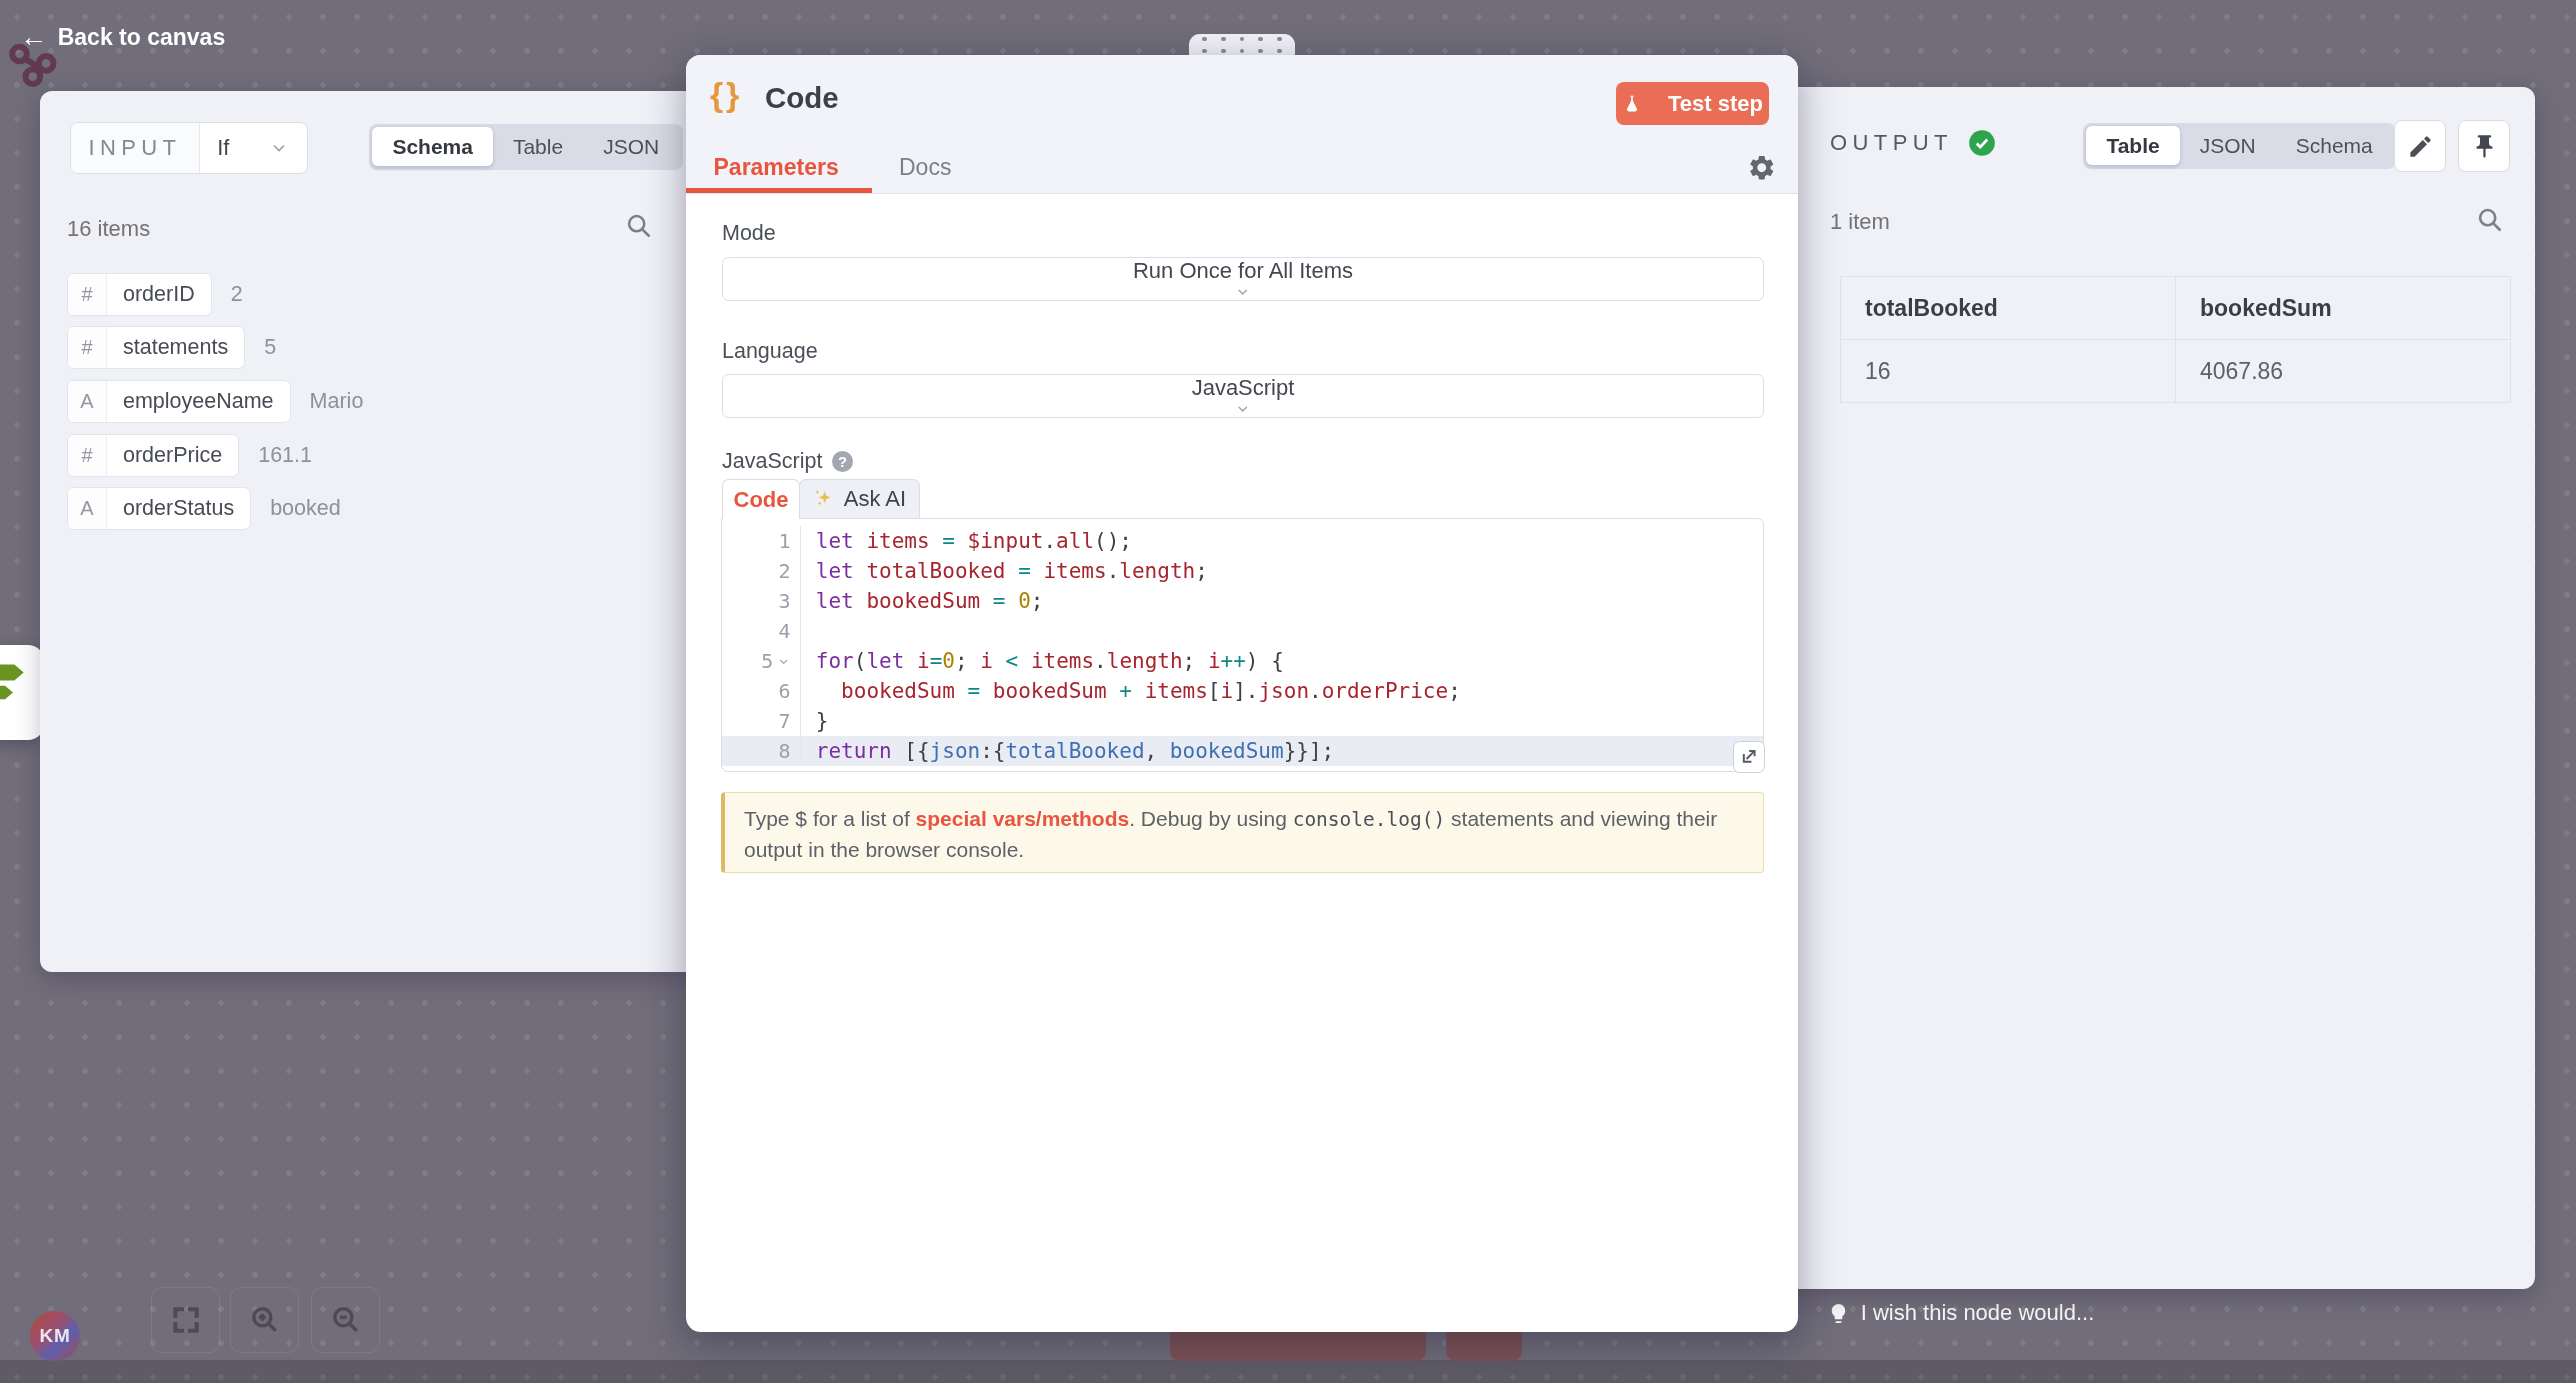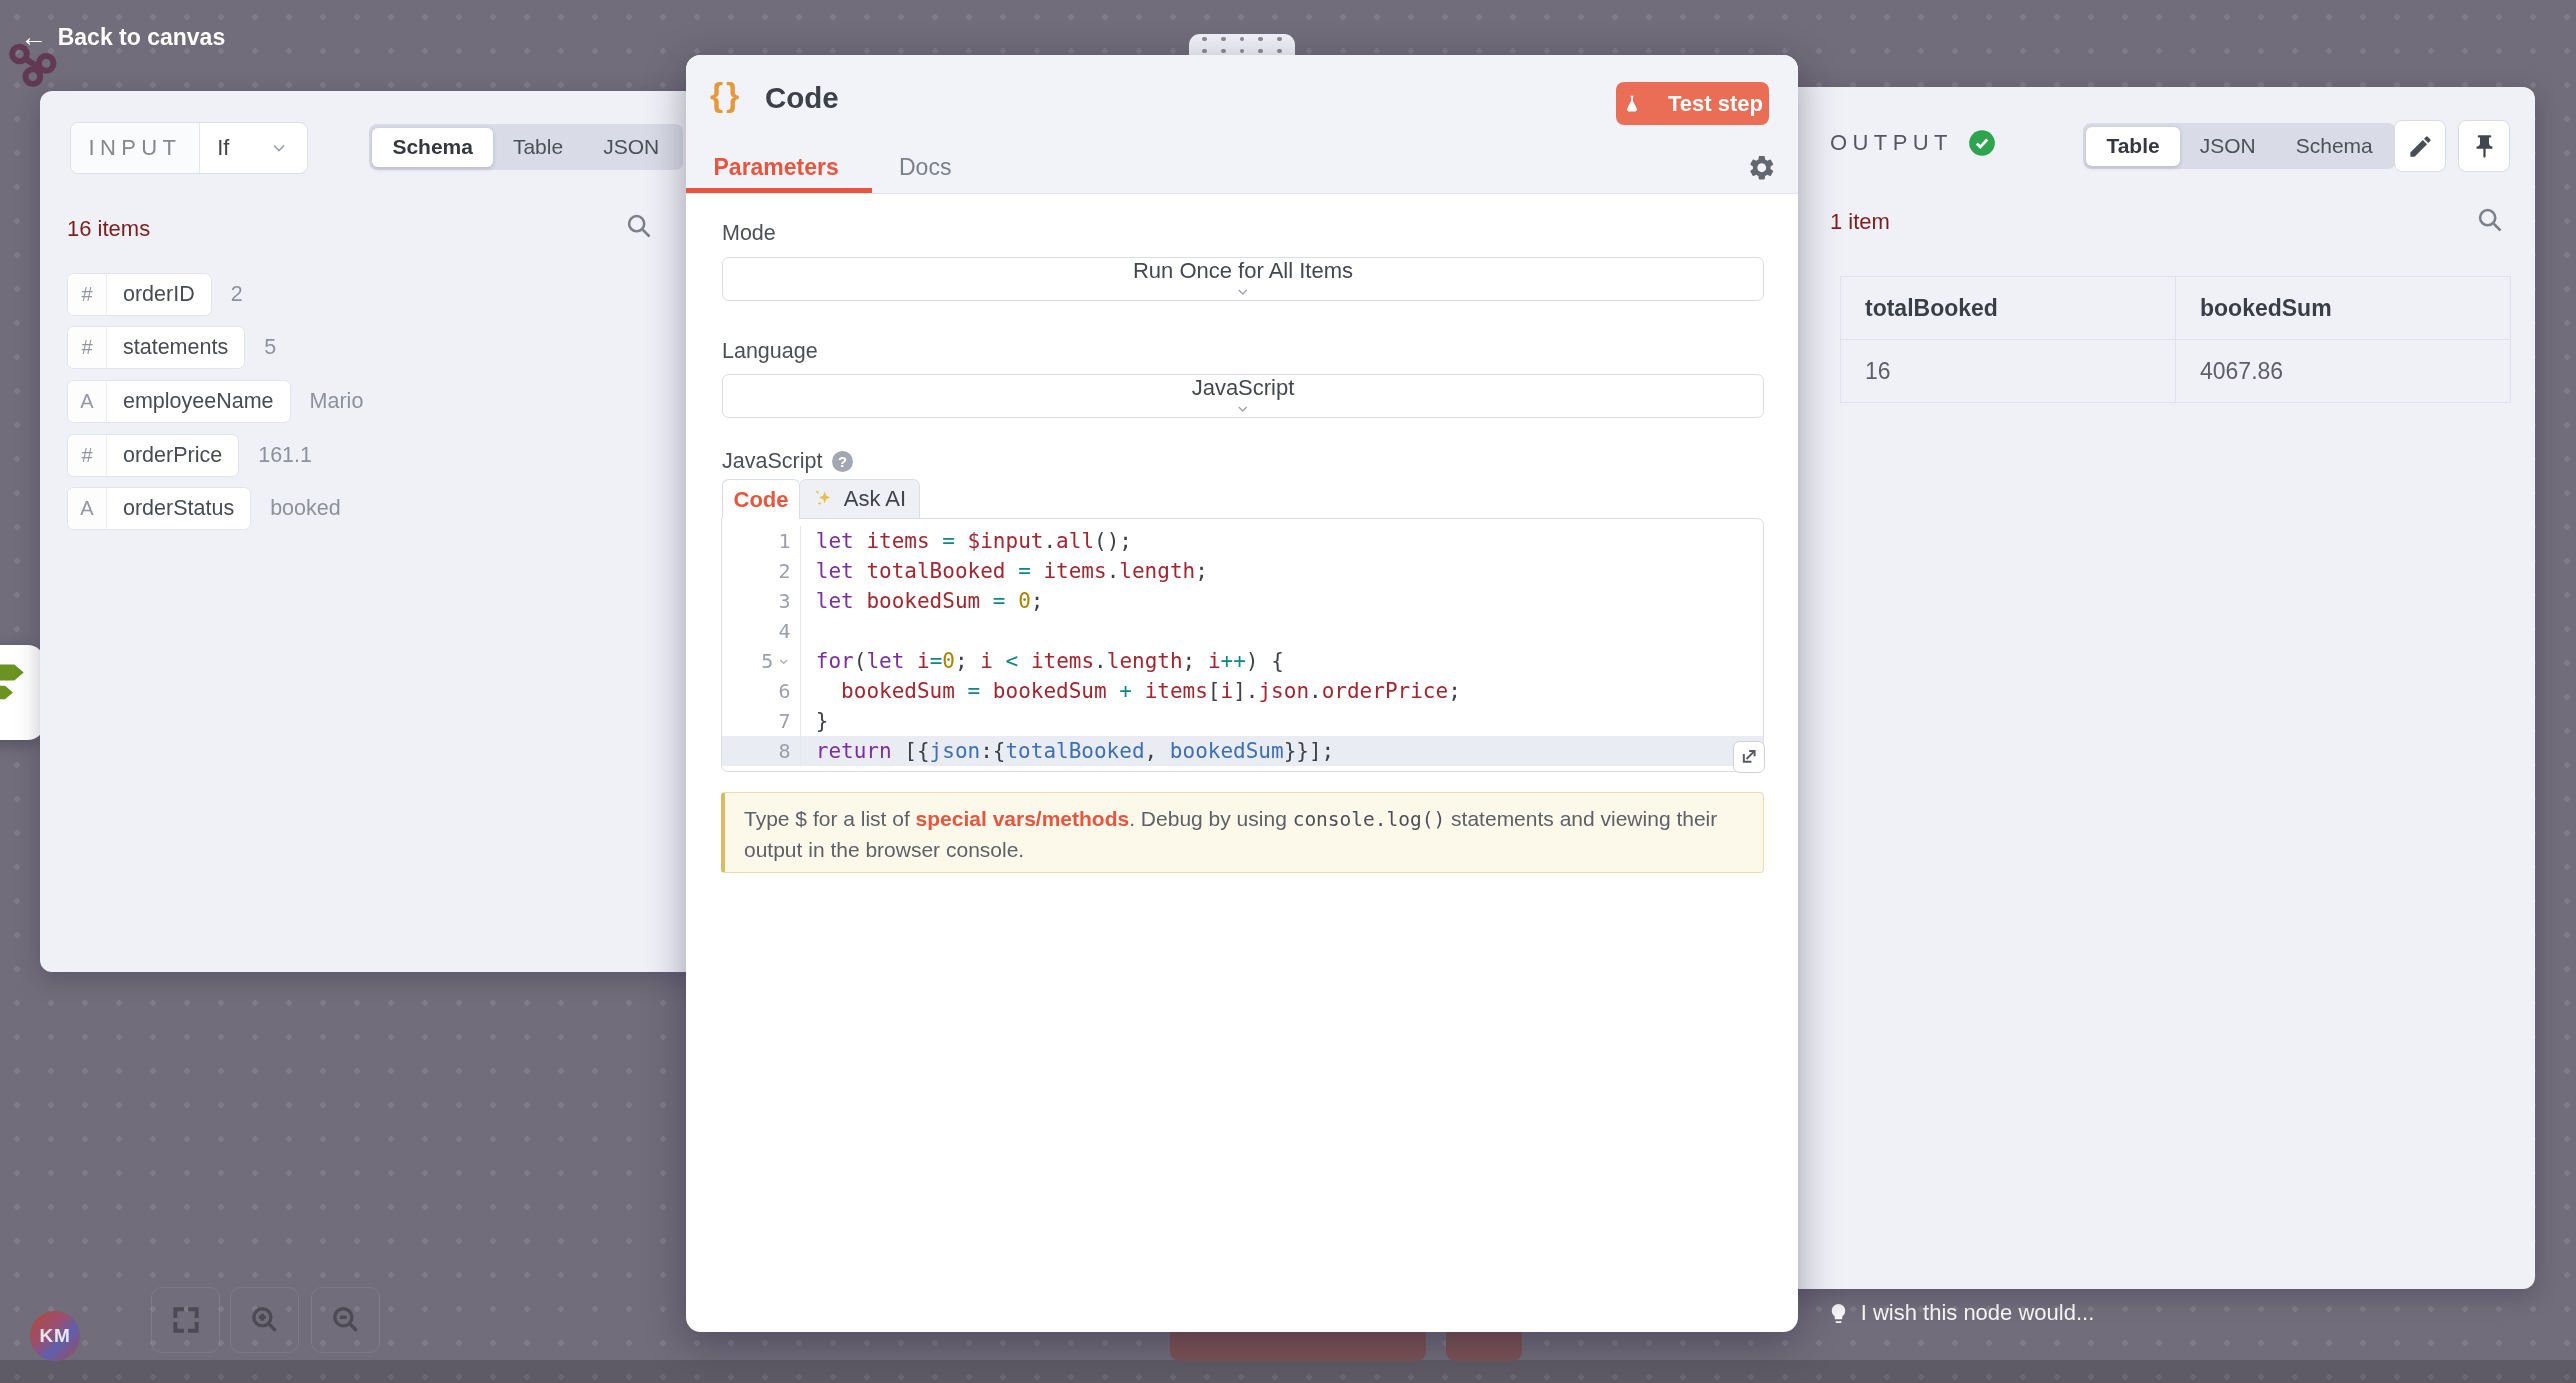--- a/index.html
+++ b/index.html
@@ -28,25 +28,25 @@
   
   .panel{background:#f0f1f7;border-radius:12px;box-shadow:0 6.7px 24px rgba(35,30,58,0.28);}
   #input-panel{left:40px;top:91px;width:657px;height:881px;}
   #output-panel{left:1784px;top:87px;width:751px;height:1202px;}
   .panel-label{font-size:22px;letter-spacing:5.4px;font-weight:500;}
   .input-group{display:flex;align-items:stretch;height:50px;border:1.3px solid #dbdfe8;border-radius:8px;
                background:#ffffff;overflow:hidden;}
   .input-group .grp-label{display:flex;align-items:center;padding:0 17.4px;background:#fafbfd;
                border-right:1.3px solid #e3e6ee;color:#85888f;}
   .input-group .grp-value{display:flex;align-items:center;gap:40px;padding:0 17.4px;color:#41454d;font-size:22px;}
-  .segmented{display:flex;align-items:flex-end;background:#d9dce6;border-radius:8px;padding:3.4px;height:46px;box-sizing:border-box;}
+  .segmented{display:flex;align-items:flex-start;background:#d9dce6;border-radius:8px;padding:3.4px;height:46px;box-sizing:border-box;}
   .segmented .seg{padding:0 20px;height:39px;display:flex;align-items:center;border-radius:6px;
                   font-size:21px;color:#4c5058;cursor:pointer;white-space:nowrap;}
   .segmented .seg.active{background:#ffffff;color:#34383f;font-weight:600;box-shadow:0 1.3px 4px rgba(40,40,60,.18);}
-  .count-text{font-size:22px;color:#7f1d1d;}
+  .count-text{font-size:22px;color:#737373;}
   .field-row{position:absolute;left:27px;display:flex;align-items:center;gap:19px;height:43px;}
   .pill{display:inline-flex;align-items:stretch;background:#ffffff;border:1.3px solid #e2e4ec;
         border-radius:6.7px;height:43px;box-sizing:border-box;overflow:hidden;}
   .pill .pt{display:flex;align-items:center;justify-content:center;width:38px;color:#9297a1;
             font-size:20px;border-right:1.3px solid #eceef3;background:#fdfdfe;}
   .pill .pn{display:flex;align-items:center;padding:0 16px;font-size:21.5px;color:#474c54;}
   .field-val{font-size:21.5px;color:#8d919b;}
   
   #modal{left:686px;top:55px;width:1112px;height:1277px;background:#ffffff;border-radius:14.8px;
          box-shadow:0 10.7px 40px rgba(30,26,52,0.40);}

